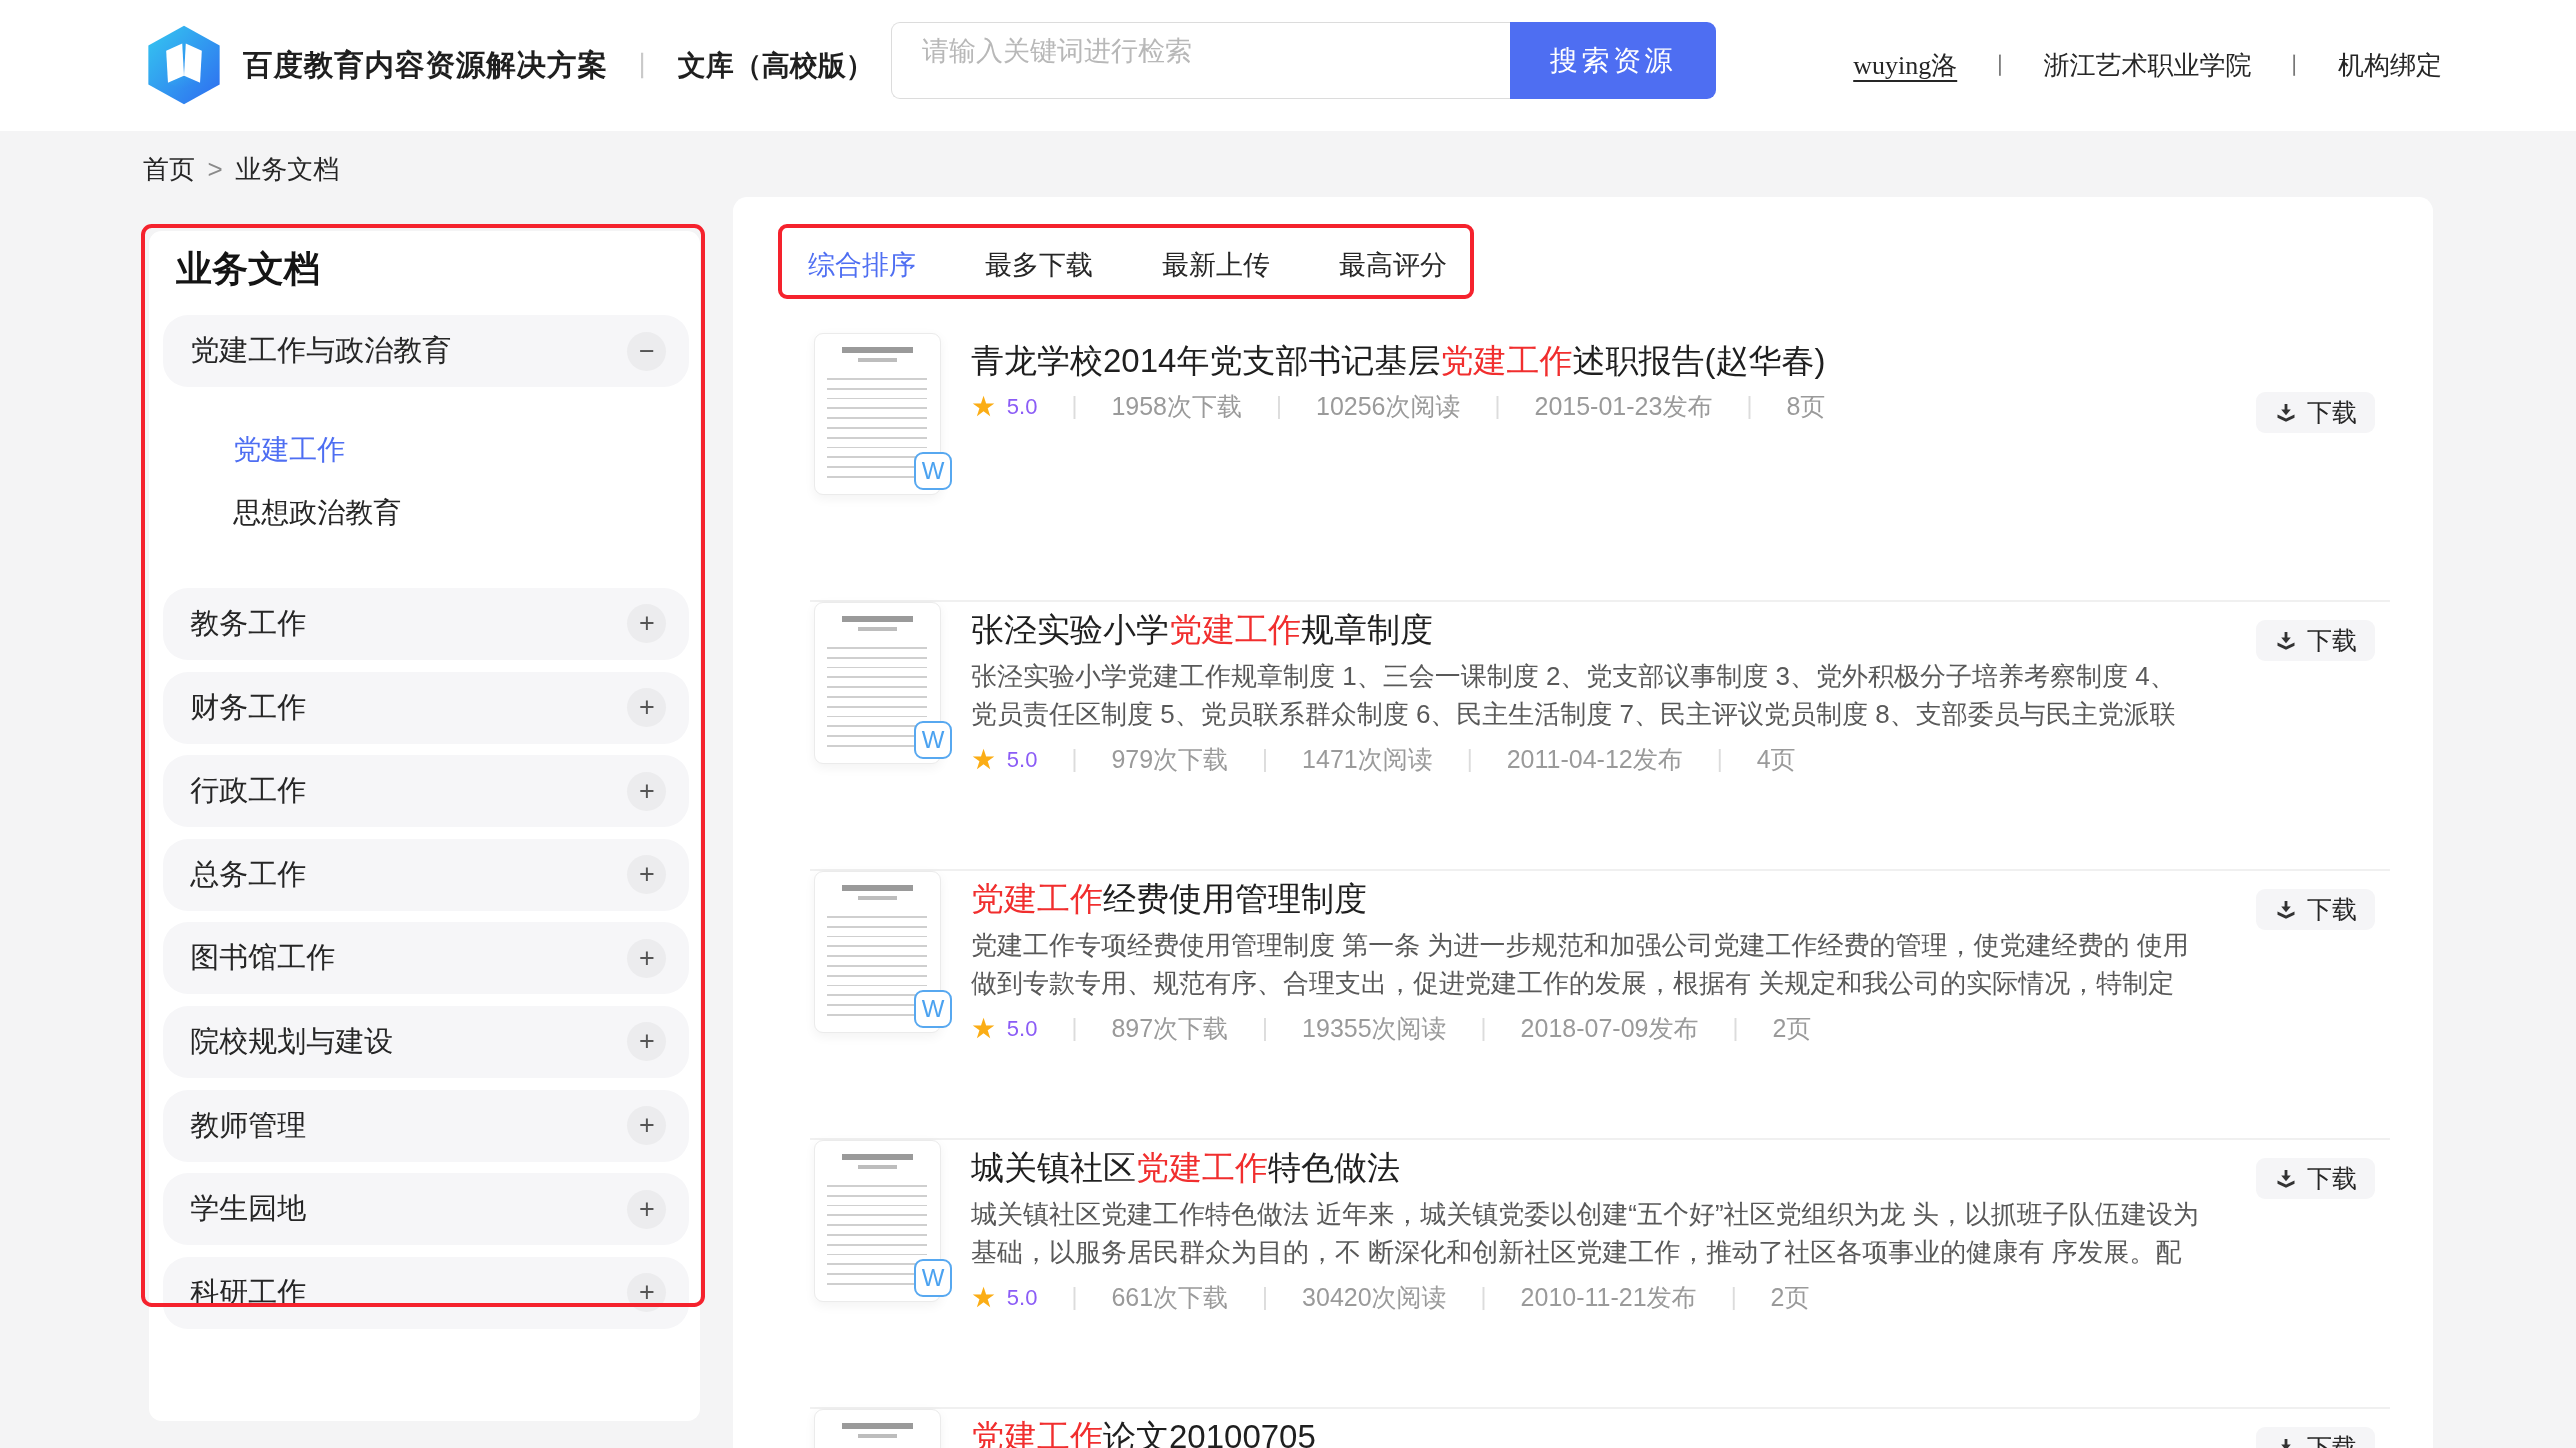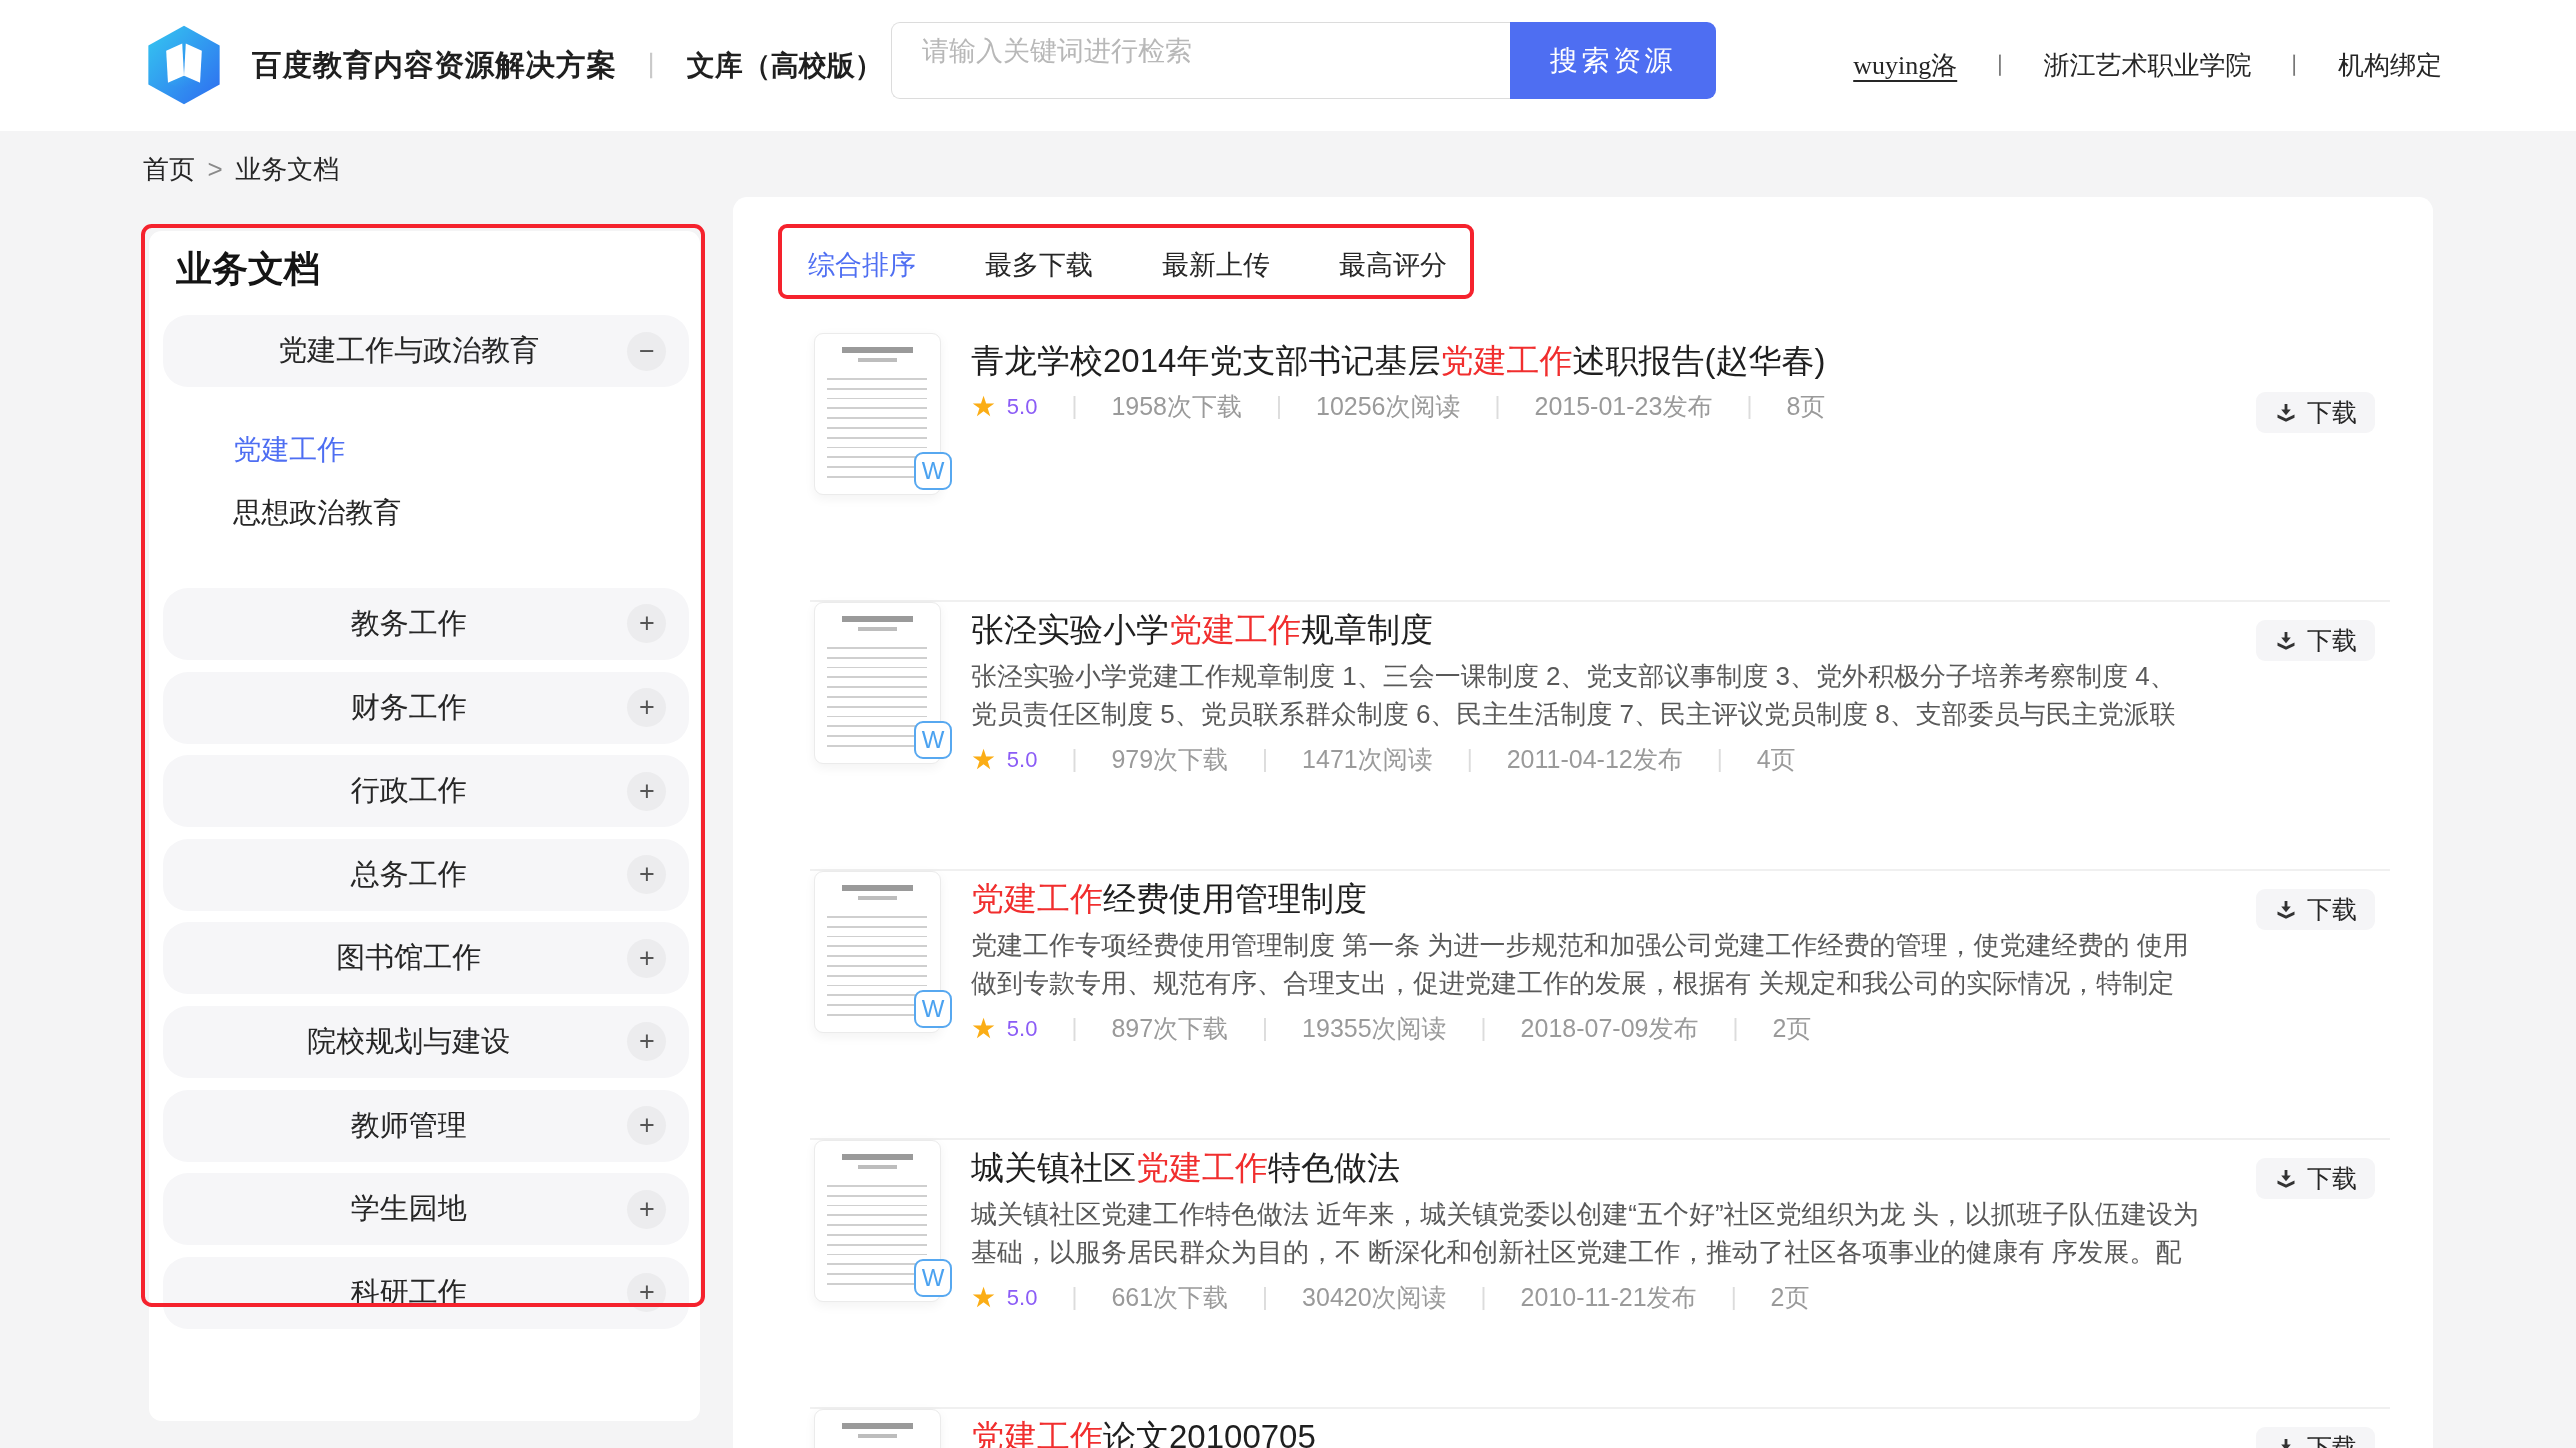--- a/index.html
+++ b/index.html
@@ -6,21 +6,21 @@
   html,body { width:2576px; height:1448px; }
   body {
     position:relative; overflow:hidden;
     background:#F4F4F5;
     font-family:"Liberation Sans","DejaVu Sans",sans-serif;
     color:#262626;
   }
   
   .topbar { position:absolute; left:0; top:0; width:2576px; height:131px; background:#fff; z-index:5; }
   .logo { position:absolute; left:143px; top:24px; width:82px; height:82px; }
-  .brand-row { position:absolute; left:252px; top:0; height:131px; display:flex; align-items:center; }
+  .brand-row { position:absolute; left:243px; top:0; height:131px; display:flex; align-items:center; }
   .brand-title { font-size:29.5px; font-weight:700; color:#1f1f1f; letter-spacing:0.9px; }
   .brand-sep { margin:0 21.5px; color:#c9c9c9; font-size:27px; font-weight:400; }
   .brand-product { font-size:28px; font-weight:600; color:#1f1f1f; }
   .search-box { position:absolute; left:891px; top:22.4px; height:77px; display:flex; }
   .search-input {
     width:619px; height:77px; border:1.8px solid #dcdcdc; border-right:none;
     border-radius:9px 0 0 9px; padding:0 18px 16px 30px; font-size:27px; color:#333;
     outline:none; background:#fff; font-family:Liberation Mono, monospace;
   }
   .search-input::placeholder { color:#b8b8b8; }
@@ -35,21 +35,21 @@
   .org-name, .bind-link { cursor:pointer; }
   
   .breadcrumb { position:absolute; left:143px; top:152px; font-size:26px; color:#262626; display:flex; gap:12.5px; align-items:center; }
   .crumb-sep { color:#8a8a8a; }
   
   .sidebar-card { position:absolute; left:149px; top:231px; width:551px; height:1190px; background:#fff; border-radius:12.5px; }
   .sidebar-title { position:absolute; left:27px; top:14.3px; font-size:36px; font-weight:700; color:#141414; }
   .cat-list { position:absolute; left:14.3px; right:10.7px; top:84px; }
   .cat-pill {
     height:72px; margin-bottom:11.6px; border-radius:25px; background:#F6F6F8;
-    display:flex; align-items:center; padding:0 23px 0 27px; cursor:pointer;text-align:center;
+    display:flex; align-items:center; padding:0 23px 0 27px; cursor:pointer;
   }
   .cat-label { flex:1; font-size:29px; color:#262626; }
   .cat-toggle {
     width:39px; height:39px; border-radius:50%; background:#ECECEE; color:#555;
     display:flex; align-items:center; justify-content:center; font-size:27px; line-height:1;
   }
   .sub-group { padding:30px 0 34px 70px; }
   .sub-item { height:43px; margin-bottom:19.7px; font-size:28px; color:#262626; display:flex; align-items:center; cursor:pointer; }
   .sub-item.active { color:#4E6EF2; }
   

